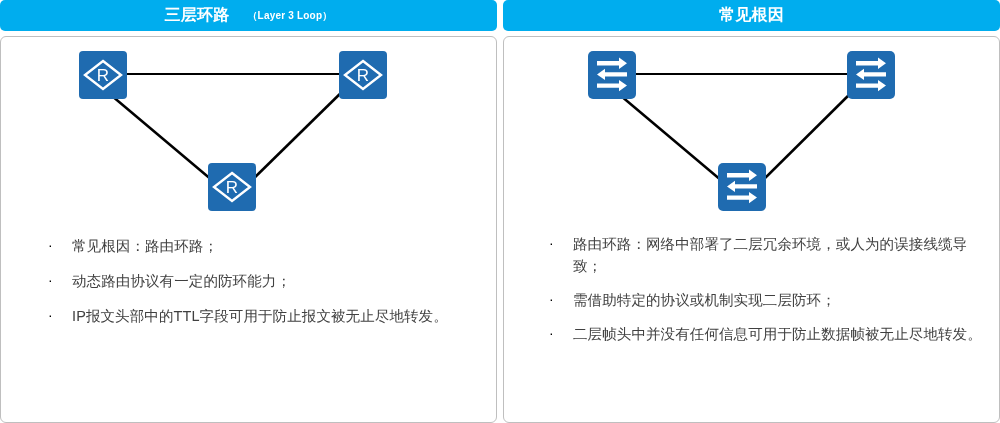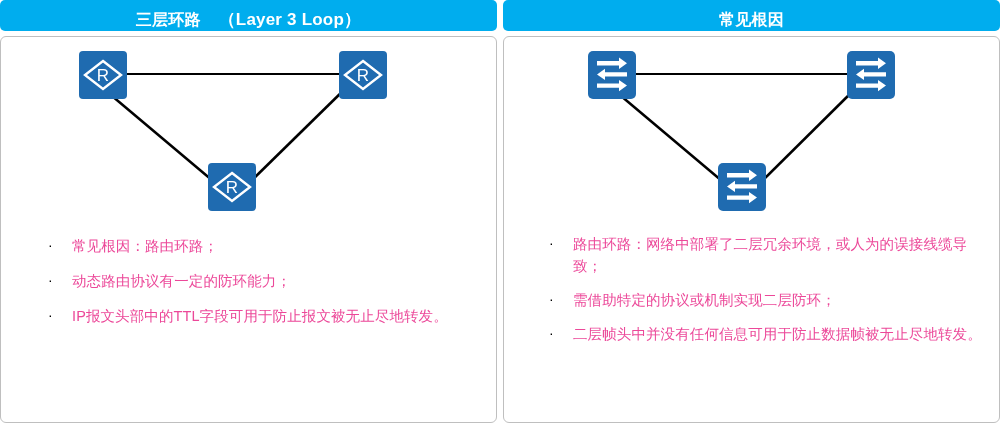--- a/index.html
+++ b/index.html
@@ -23,34 +23,34 @@
   .panel {
     width: 497px;
     display: flex;
     flex-direction: column;
   }
   .panel-header {
     height: 31px;
     background: #00ADEE;
     border-radius: 5px;
     display: flex;
-    align-items: flex-end;
+    align-items: center;
     justify-content: center;
     color: #ffffff;
     font-size: 15.5px;
     font-weight: bold;
     letter-spacing: 0.2px;
     white-space: nowrap;
   }
   .panel-header .cn {
     font-size: 16px;
     font-weight: bold;
   }
   .panel-header .en {
-    font-size: 17px;
+    font-size: 10px;
     font-weight: bold;
     margin-left: 18px;
   }
   .panel-body {
     flex: 1;
     margin-top: 5px;
     border: 1px solid #BFBFBF;
     border-radius: 6px;
     background: #ffffff;
     position: relative;
@@ -84,21 +84,21 @@
     color: #000000;
     font-size: 14px;
     line-height: 1.52;
     text-align: left;
     padding-left: 2px;
     box-sizing: border-box;
   }
   .bullet-text {
     flex: 1;
     font-size: 14.5px;
-    color: #ec4899;
+    color: #404040;
     letter-spacing: 0.1px;
   }
   .panel-right .bullets {
     left: 43px;
     right: 14px;
     top: 196px;
   }
   .panel-right .bullet-row { margin-bottom: 12px; }
 </style>
 </head>

